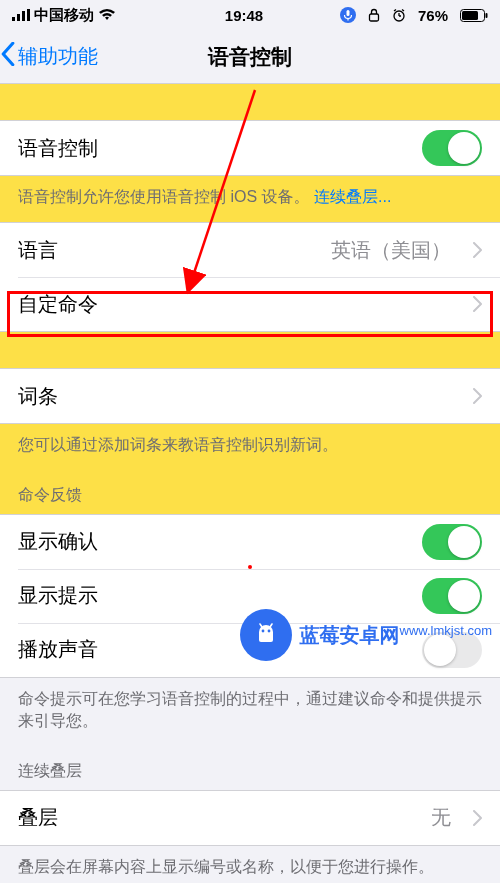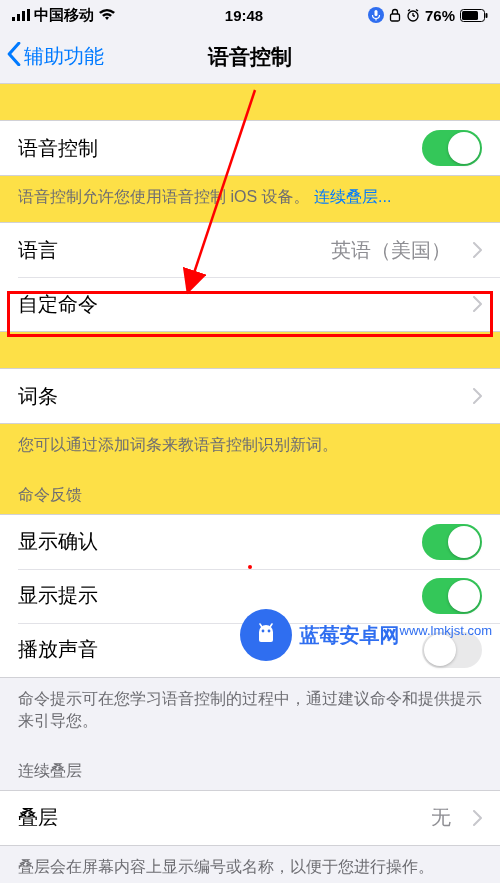--- a/index.html
+++ b/index.html
@@ -4,26 +4,26 @@
 <style>
   * { box-sizing: border-box; margin: 0; padding: 0; -webkit-font-smoothing: antialiased; }
   html, body { width: 500px; height: 883px; overflow: hidden; font-family: -apple-system, "Helvetica Neue", Arial, sans-serif; background: #f2f2f7; color: #000; }
   .screen { width: 500px; height: 667px; position: relative; background: #fde047; }
 
   
   .status-bar { display: flex; justify-content: space-between; align-items: center; height: 30px; padding: 0 12px; font-size: 15px; font-weight: 600; background: #f2f2f7; }
   .sb-left, .sb-right { display: flex; align-items: center; gap: 4px; }
   .sb-center { position: absolute; left: 0; right: 12px; text-align: center; font-weight: 600; }
   .sb-left, .sb-right { position: relative; z-index: 2; }
-  .sb-right { gap: 5px; align-items: center; }
+  .sb-right { gap: 12px; align-items: center; }
   .sb-icon-sm svg { display: block; }
 
   
   .nav-bar { height: 54px; display: flex; align-items: center; position: relative; background: #f2f2f7; border-bottom: 1px solid #d1d1d6; }
-  .nav-back { display: flex; align-items: center; color: #007aff; font-size: 20px; padding-left: 6px; gap: 2px; }
+  .nav-back { display: flex; align-items: center; color: #007aff; font-size: 20px; gap: 2px; }
   .nav-back svg { width: 16px; height: 24px; }
   .nav-title { position: absolute; left: 0; right: 0; text-align: center; font-size: 21px; font-weight: 600; }
 
   
   .spacer { height: 36px; }
   .spacer-sm { height: 4px; }
   .group { background: #fff; border-top: 1px solid #d1d1d6; border-bottom: 1px solid #d1d1d6; }
   .row { display: flex; align-items: center; justify-content: space-between; min-height: 54px; padding: 0 18px; position: relative; }
   .row + .row::before { content: ""; position: absolute; top: 0; left: 18px; right: 0; height: 1px; background: #e2e2e7; }
   .row-label { font-size: 20px; color: #000; }

